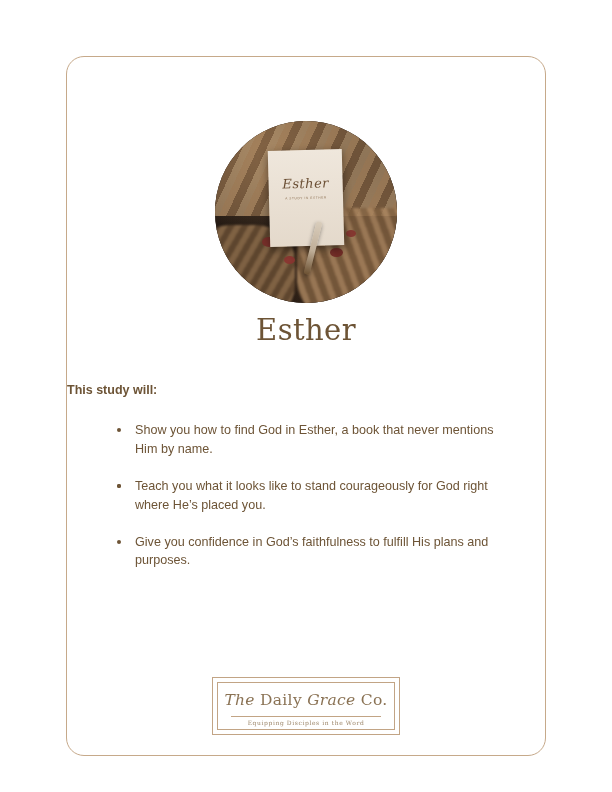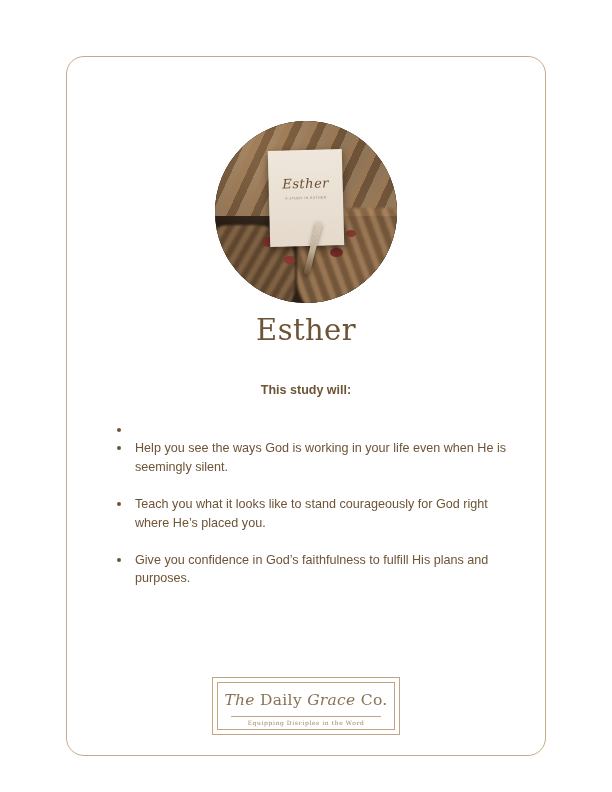--- a/index.html
+++ b/index.html
@@ -164,21 +164,21 @@
     font-size: 29px;
     color: #6d5436;
     letter-spacing: 0.4px;
   }
 
   .subtitle {
     position: absolute;
     left: 0;
     right: 0;
     top: 326px;
-    text-align: center;
+    text-align: left;
     font-family: "Liberation Sans", sans-serif;
     font-weight: bold;
     font-size: 12.5px;
     color: #6d5436;
   }
 
   
   .bullets {
     position: absolute;
     left: 46px;
@@ -279,24 +279,24 @@
       </div>
     </div>
 
     <div class="title">Esther</div>
 
     <div class="subtitle">This study will:</div>
 
     <div class="bullets">
       <div class="bullet">
         <span class="dot"></span>
+        <span>Show you how to find God in Esther, a book that never mentions Him by name.</span>
       </div>
       <div class="bullet">
         <span class="dot"></span>
-        <span>Help you see the ways God is working in your life even when He is seemingly silent.</span>
       </div>
       <div class="bullet">
         <span class="dot"></span>
         <span>Teach you what it looks like to stand courageously for God right where He’s placed you.</span>
       </div>
       <div class="bullet">
         <span class="dot"></span>
         <span>Give you confidence in God’s faithfulness to fulfill His plans and purposes.</span>
       </div>
     </div>

